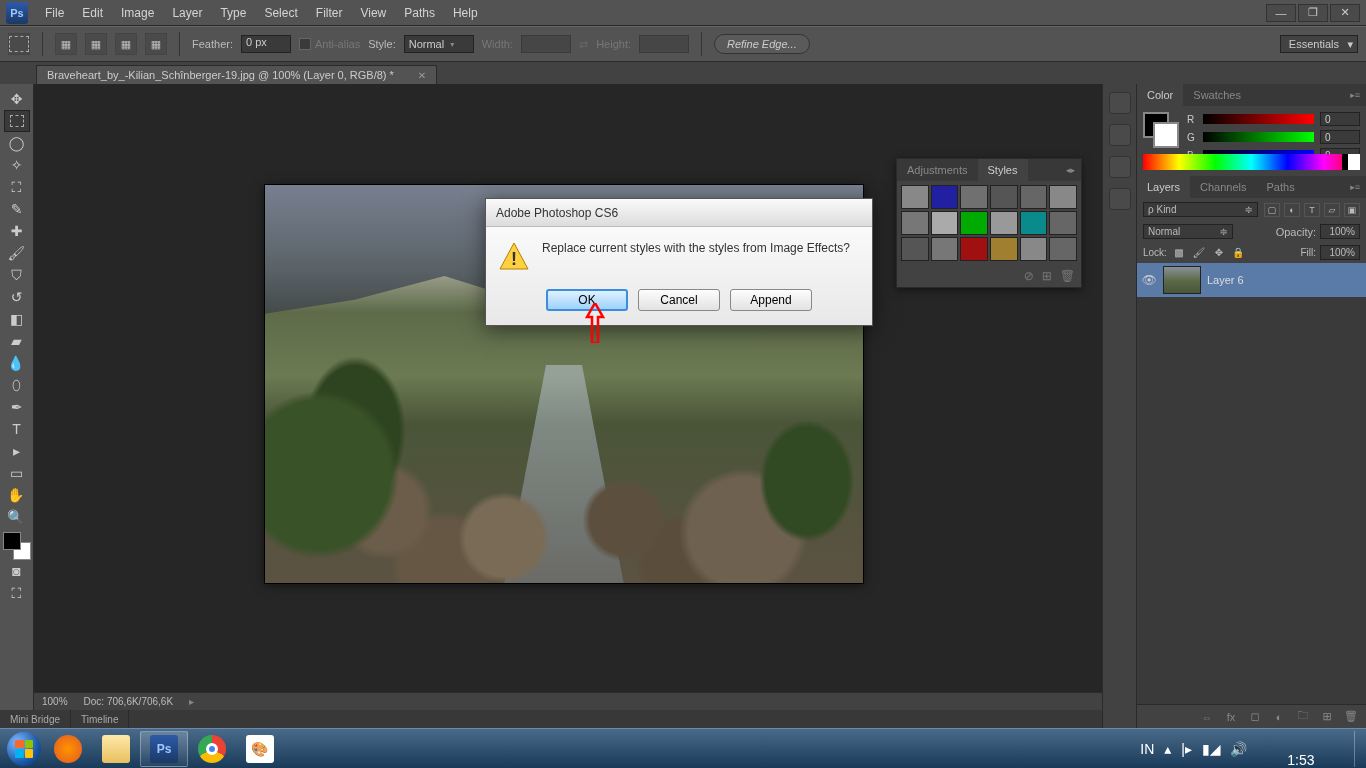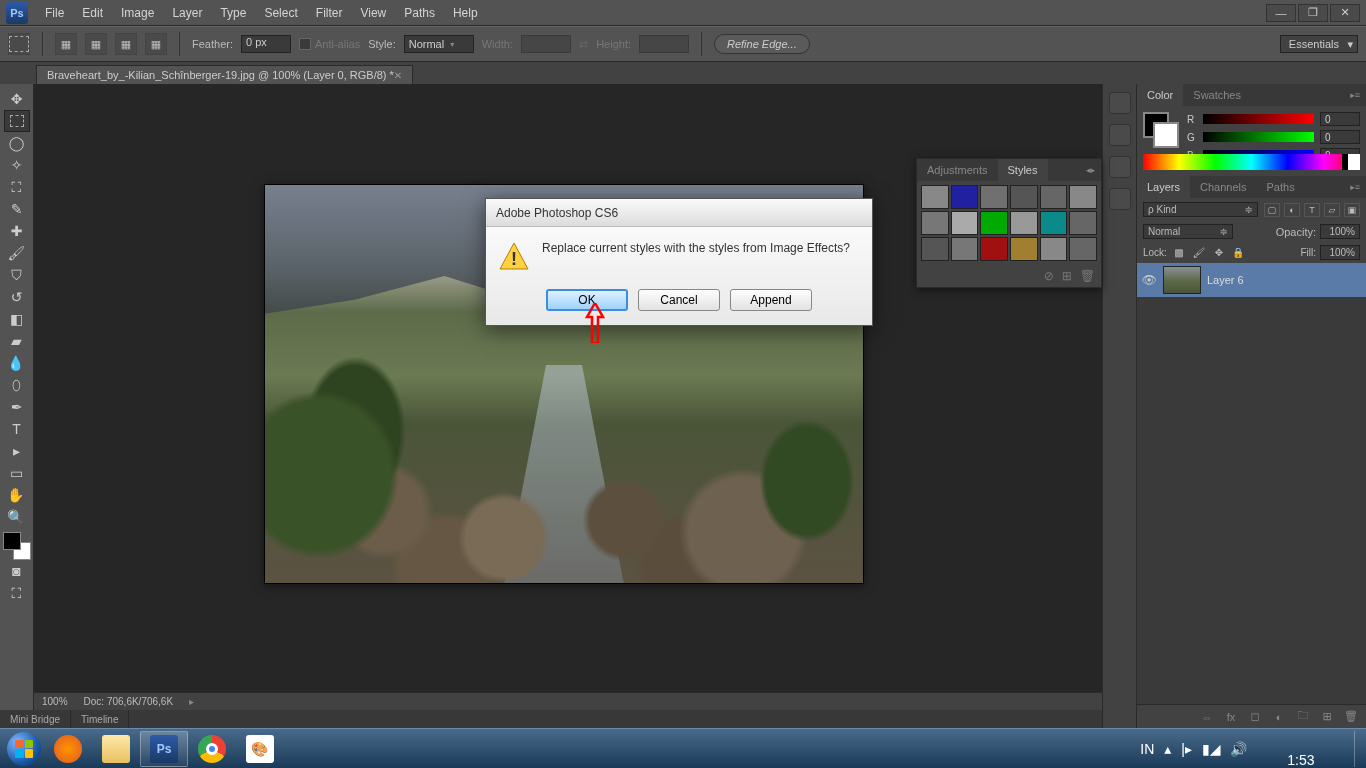--- a/index.html
+++ b/index.html
@@ -17,21 +17,21 @@
 .opt-icon { width:22px; height:22px; border:1px solid #444; background:#4a4a4a; display:flex; align-items:center; justify-content:center; }
 .opt-input { width:50px; height:18px; background:#3a3a3a; border:1px solid #222; color:#ccc; font-size:11px; padding:0 4px; }
 .opt-select { height:18px; background:#3a3a3a; border:1px solid #222; color:#ccc; font-size:11px; padding:0 4px; display:flex; align-items:center; gap:6px; }
 .opt-btn { height:20px; background:#5a5a5a; border:1px solid #333; border-radius:10px; color:#ccc; font-size:11px; padding:0 12px; display:flex; align-items:center;font-style:italic; }
 .workspace-dd { margin-left:auto; background:#424242; border:1px solid #222; color:#ccc; font-size:11px; padding:2px 18px 2px 8px; position:relative; }
 .workspace-dd::after { content:"▾"; position:absolute; right:4px; }
 .checkbox { width:12px; height:12px; border:1px solid #666; background:#3a3a3a; display:inline-block; }
 
 
 .doc-tabs { height:22px; background:#424242; display:flex; align-items:flex-end; padding-left:36px; }
-.doc-tab { background:#535353; color:#ccc; font-size:11px; padding:3px 10px; border:1px solid #2a2a2a; border-bottom:none; display:flex; align-items:center; gap:0; }
+.doc-tab { background:#535353; color:#ccc; font-size:11px; padding:3px 10px; border:1px solid #2a2a2a; border-bottom:none; display:flex; align-items:center; gap:24px; }
 .doc-tab .x { color:#999; font-size:10px; cursor:default; }
 
 
 .main { position:absolute; top:84px; left:0; right:0; bottom:40px; display:flex; }
 .toolbox { width:34px; background:#535353; border-right:1px solid #2a2a2a; display:flex; flex-direction:column; align-items:center; padding-top:4px; gap:0; }
 .tool { width:26px; height:22px; display:flex; align-items:center; justify-content:center; color:#ccc; font-size:14px; cursor:default; position:relative; }
 .tool.active { background:#3a3a3a; border:1px solid #222; }
 .swatch-pair { width:28px; height:28px; position:relative; margin-top:4px; }
 .swatch-fg { position:absolute; top:0; left:0; width:18px; height:18px; background:#000; border:1px solid #888; z-index:2; }
 .swatch-bg { position:absolute; bottom:0; right:0; width:18px; height:18px; background:#fff; border:1px solid #888; }
@@ -83,21 +83,21 @@
 .lock-ico { width:16px; height:14px; display:flex; align-items:center; justify-content:center; font-size:10px;}
 .layer-list { flex:1; background:#3a3a3a; }
 .layer-item { height:34px; background:#5a7aa8; display:flex; align-items:center; padding:0 4px; gap:6px;}
 .eye { width:16px; color:#ccc; font-size:12px; text-align:center;}
 .thumb { width:38px; height:28px; background:linear-gradient(180deg,#8a9099,#5d6b4a,#4a5538); border:1px solid #222;}
 .lname { color:#ddd; font-size:11px; }
 .panel-bottom { height:24px; background:#424242; border-top:1px solid #2a2a2a; display:flex; align-items:center; justify-content:flex-end; gap:6px; padding:0 6px;}
 .pb-ico { width:18px; height:16px; color:#888; font-size:11px; display:flex; align-items:center; justify-content:center;}
 
 
-.styles-panel { position:absolute; top:158px; right:264px; width:186px; background:#424242; border:1px solid #2a2a2a; box-shadow:0 2px 8px rgba(0,0,0,0.5); z-index:5;}
+.styles-panel { position:absolute; top:158px; right:284px; width:186px; background:#424242; border:1px solid #2a2a2a; box-shadow:0 2px 8px rgba(0,0,0,0.5); z-index:5;}
 .styles-grid { display:grid; grid-template-columns:repeat(6,1fr); gap:2px; padding:4px; }
 .sty { height:24px; border:1px solid #222; }
 .styles-foot { height:22px; display:flex; justify-content:flex-end; align-items:center; gap:8px; padding:0 6px; color:#777; font-size:12px;}
 
 
 .dialog { position:absolute; top:198px; left:485px; width:388px; background:linear-gradient(#fff,#e8e8e8); border:1px solid #555; box-shadow:0 4px 20px rgba(0,0,0,0.5); z-index:20; font-size:12px;text-align:right;}
 .dialog-title { height:28px; background:linear-gradient(#fafafa,#dcdcdc); padding:0 10px; display:flex; align-items:center; color:#333; border-bottom:1px solid #bbb;}
 .dialog-body { padding:14px 12px 8px; display:flex; gap:12px;}
 .warn-icon { width:32px; height:32px; flex-shrink:0; }
 .warn-icon svg { width:100%; height:100%; }

